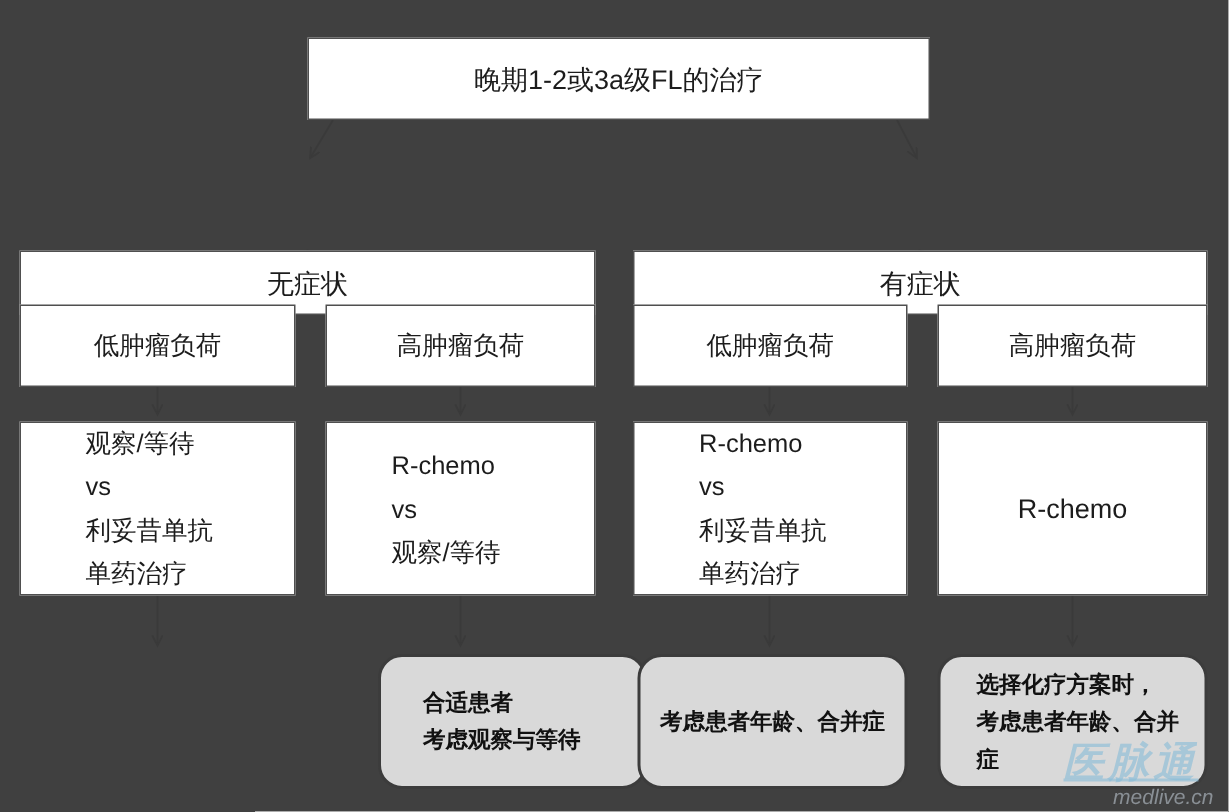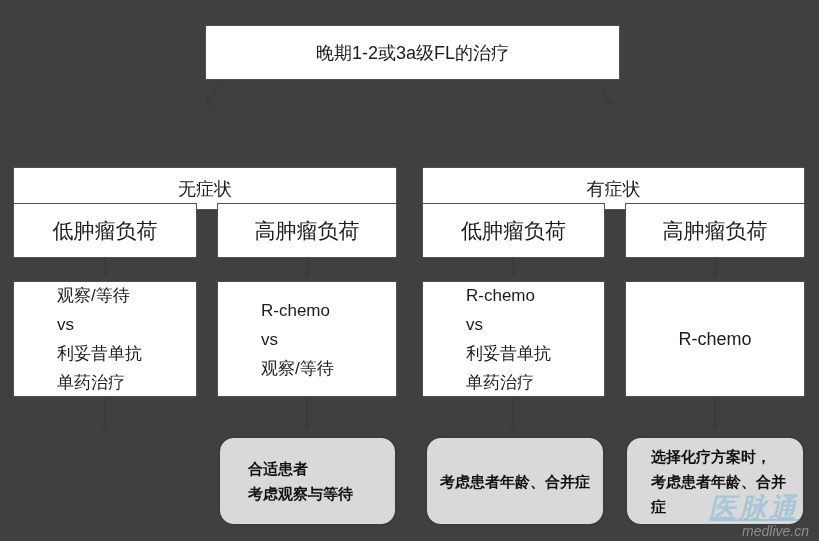--- a/index.html
+++ b/index.html
@@ -27,21 +27,21 @@
 
   
   .root-box { left: 205px; top: 25px; width: 415px; height: 55px; font-size: 18px; }
 
   
   .l2 { top: 128px; height: 43px; font-size: 18px; margin-top: 39px; }
   .l2a { left: 13px;  width: 384px; }
   .l2b { left: 422px; width: 383px; font-family: Liberation Mono, monospace; }
 
   
-  .l3 { top: 203px; height: 55px; font-size: 21px; }
+  .l3 { top: 203px; height: 55px; font-size: 17px; }
   .c1 { left: 13px;  width: 184px; }
   .c2 { left: 217px; width: 180px; }
   .c3 { left: 422px; width: 183px; }
   .c4 { left: 625px; width: 180px; }
 
   
   .l4 {
     top: 281px; height: 116px;
     font-size: 17px;
     line-height: 29px;
@@ -71,20 +71,21 @@
     font-size: 15px;
     line-height: 25px;
     color: #111111;
     white-space: pre-line;
     text-align: center;
   }
   .note.left-text {
     justify-content: flex-start;
     text-align: left;
     padding-left: 28px;
+    margin-left: 34px;
   }
   .note.tight {
     justify-content: flex-start;
     text-align: left;
     padding-left: 24px;
     padding-right: 4px;
   }
   .n1 { left: 18px;  width: 179px; }
   .n2 { left: 218px; width: 179px; }
   .n3 { left: 425px; width: 180px; }

